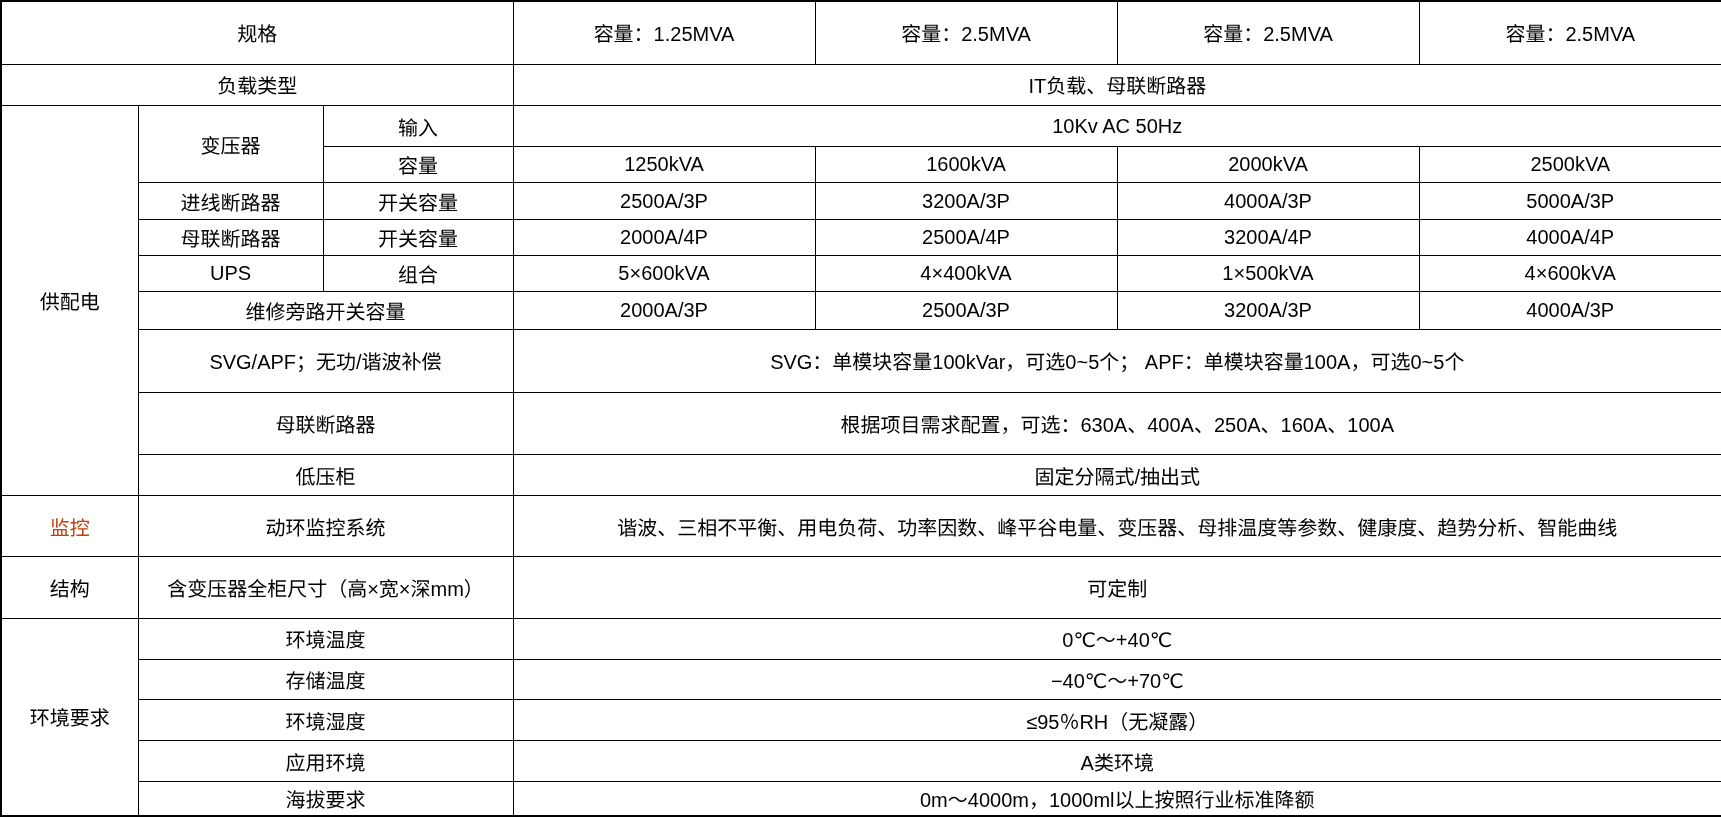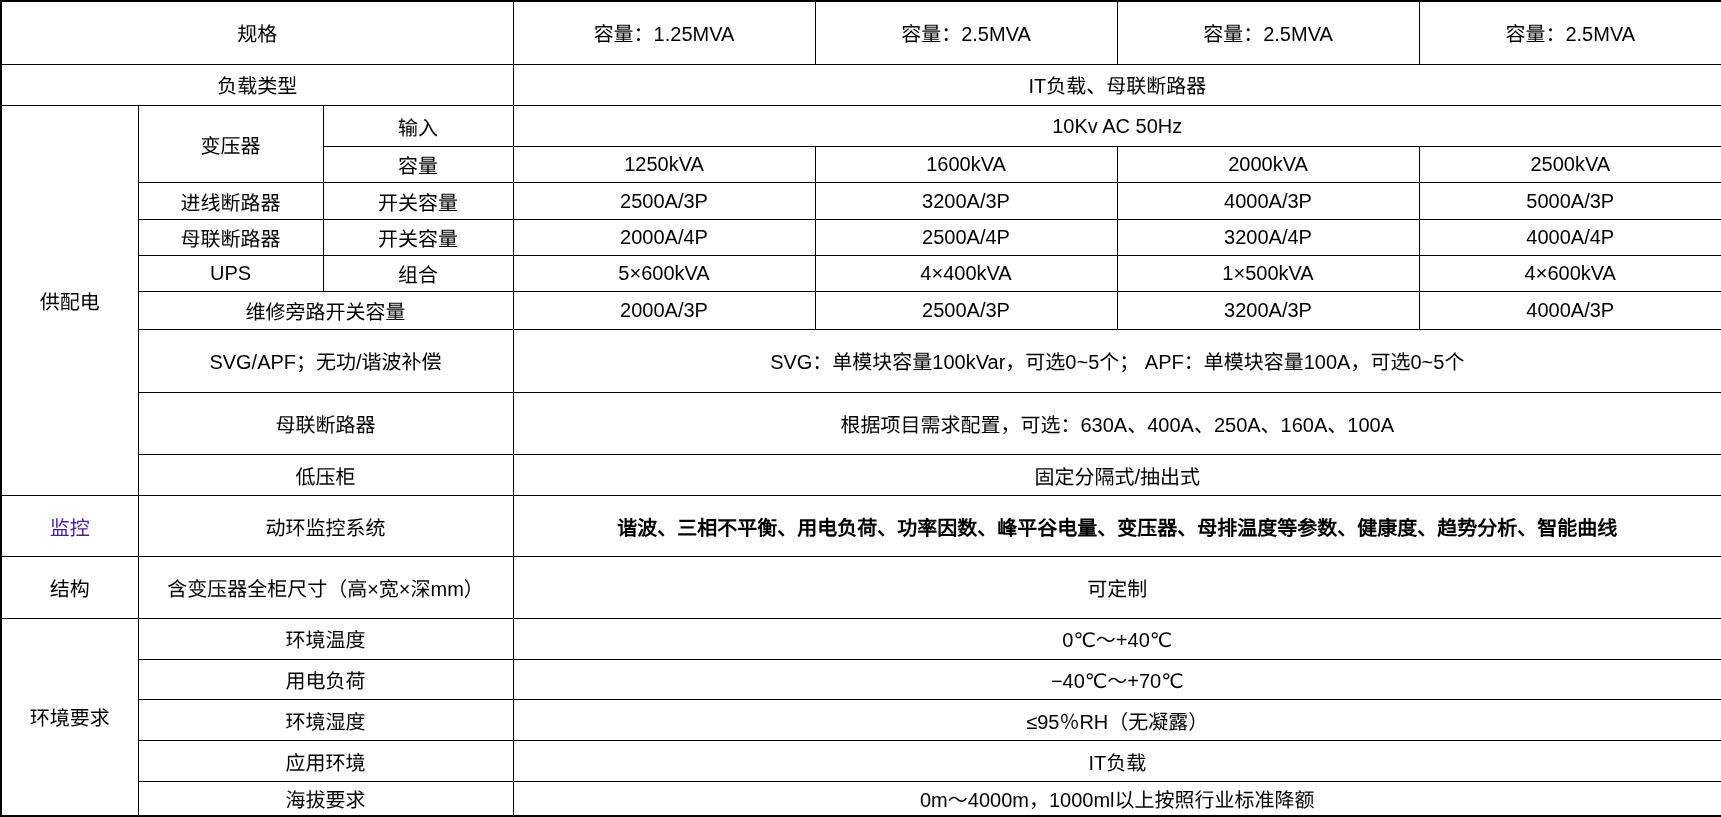--- a/index.html
+++ b/index.html
@@ -21,22 +21,22 @@
   }
   table.spec-table td {
     border: 1px solid #000000;
     text-align: center;
     vertical-align: middle;
     font-size: 20px;
     padding: 2px 6px;
     overflow: hidden;
     white-space: normal;
   }
-  td.muted { color: #4c1d95; }
-  td.long-value { font-size: 19.5px; letter-spacing: 0; font-weight: bold; }
+  td.muted { color: #c2410c; }
+  td.long-value { font-size: 19.5px; letter-spacing: 0; }
 </style>
 </head>
 <body>
 
 <table class="spec-table">
   <colgroup>
     <col style="width:137px">
     <col style="width:185px">
     <col style="width:190px">
     <col style="width:302px">
@@ -135,29 +135,29 @@
     <td colspan="2">含变压器全柜尺寸（高×宽×深mm）</td>
     <td colspan="4">可定制</td>
   </tr>
 
   <tr style="height:41px">
     <td rowspan="5">环境要求</td>
     <td colspan="2">环境温度</td>
     <td colspan="4">0℃～+40℃</td>
   </tr>
   <tr style="height:40px">
-    <td colspan="2">用电负荷</td>
+    <td colspan="2">存储温度</td>
     <td colspan="4">−40℃～+70℃</td>
   </tr>
   <tr style="height:41px">
     <td colspan="2">环境湿度</td>
     <td colspan="4">≤95％RH（无凝露）</td>
   </tr>
   <tr style="height:40px">
     <td colspan="2">应用环境</td>
-    <td colspan="4">IT负载</td>
+    <td colspan="4">A类环境</td>
   </tr>
   <tr style="height:31px">
     <td colspan="2">海拔要求</td>
     <td colspan="4">0m～4000m，1000ml以上按照行业标准降额</td>
   </tr>
 </tbody>
   </table>
 
 </body></html>

